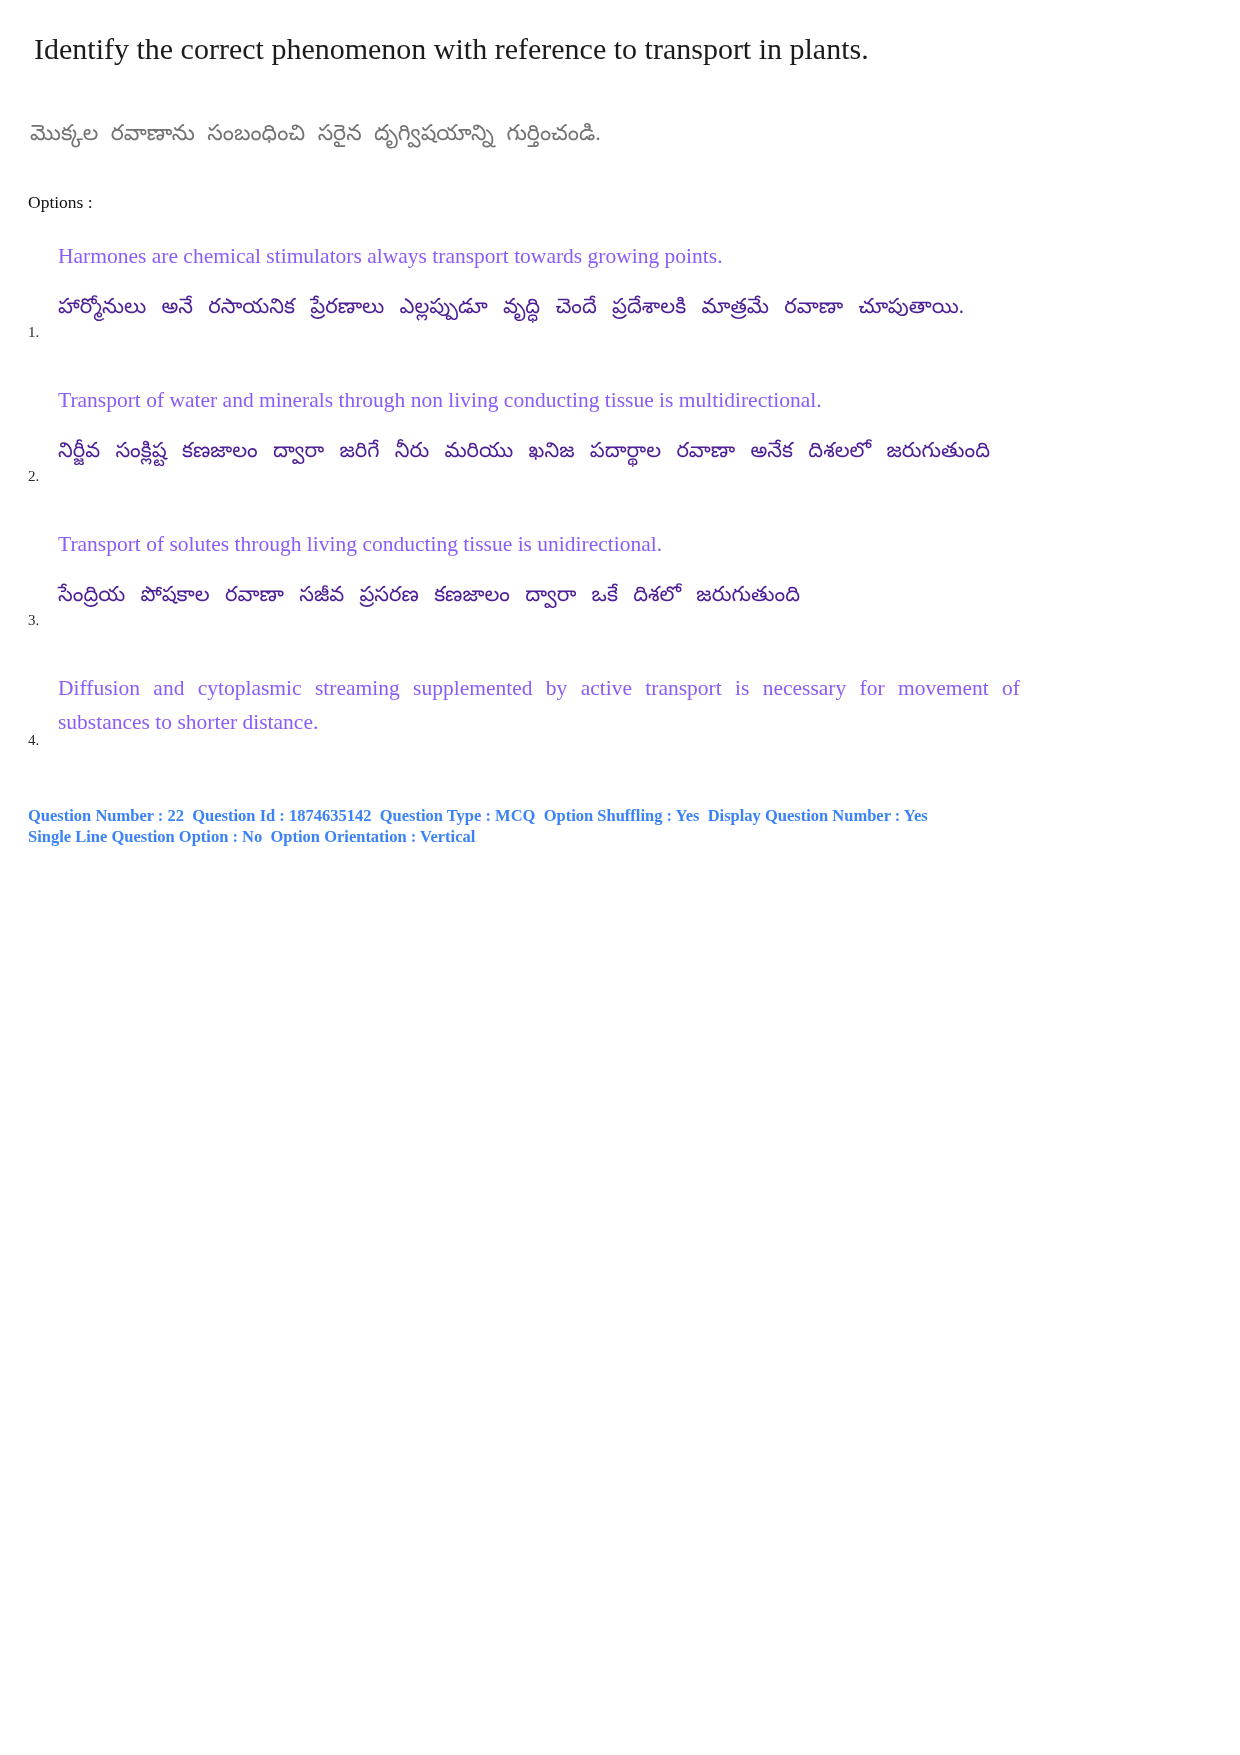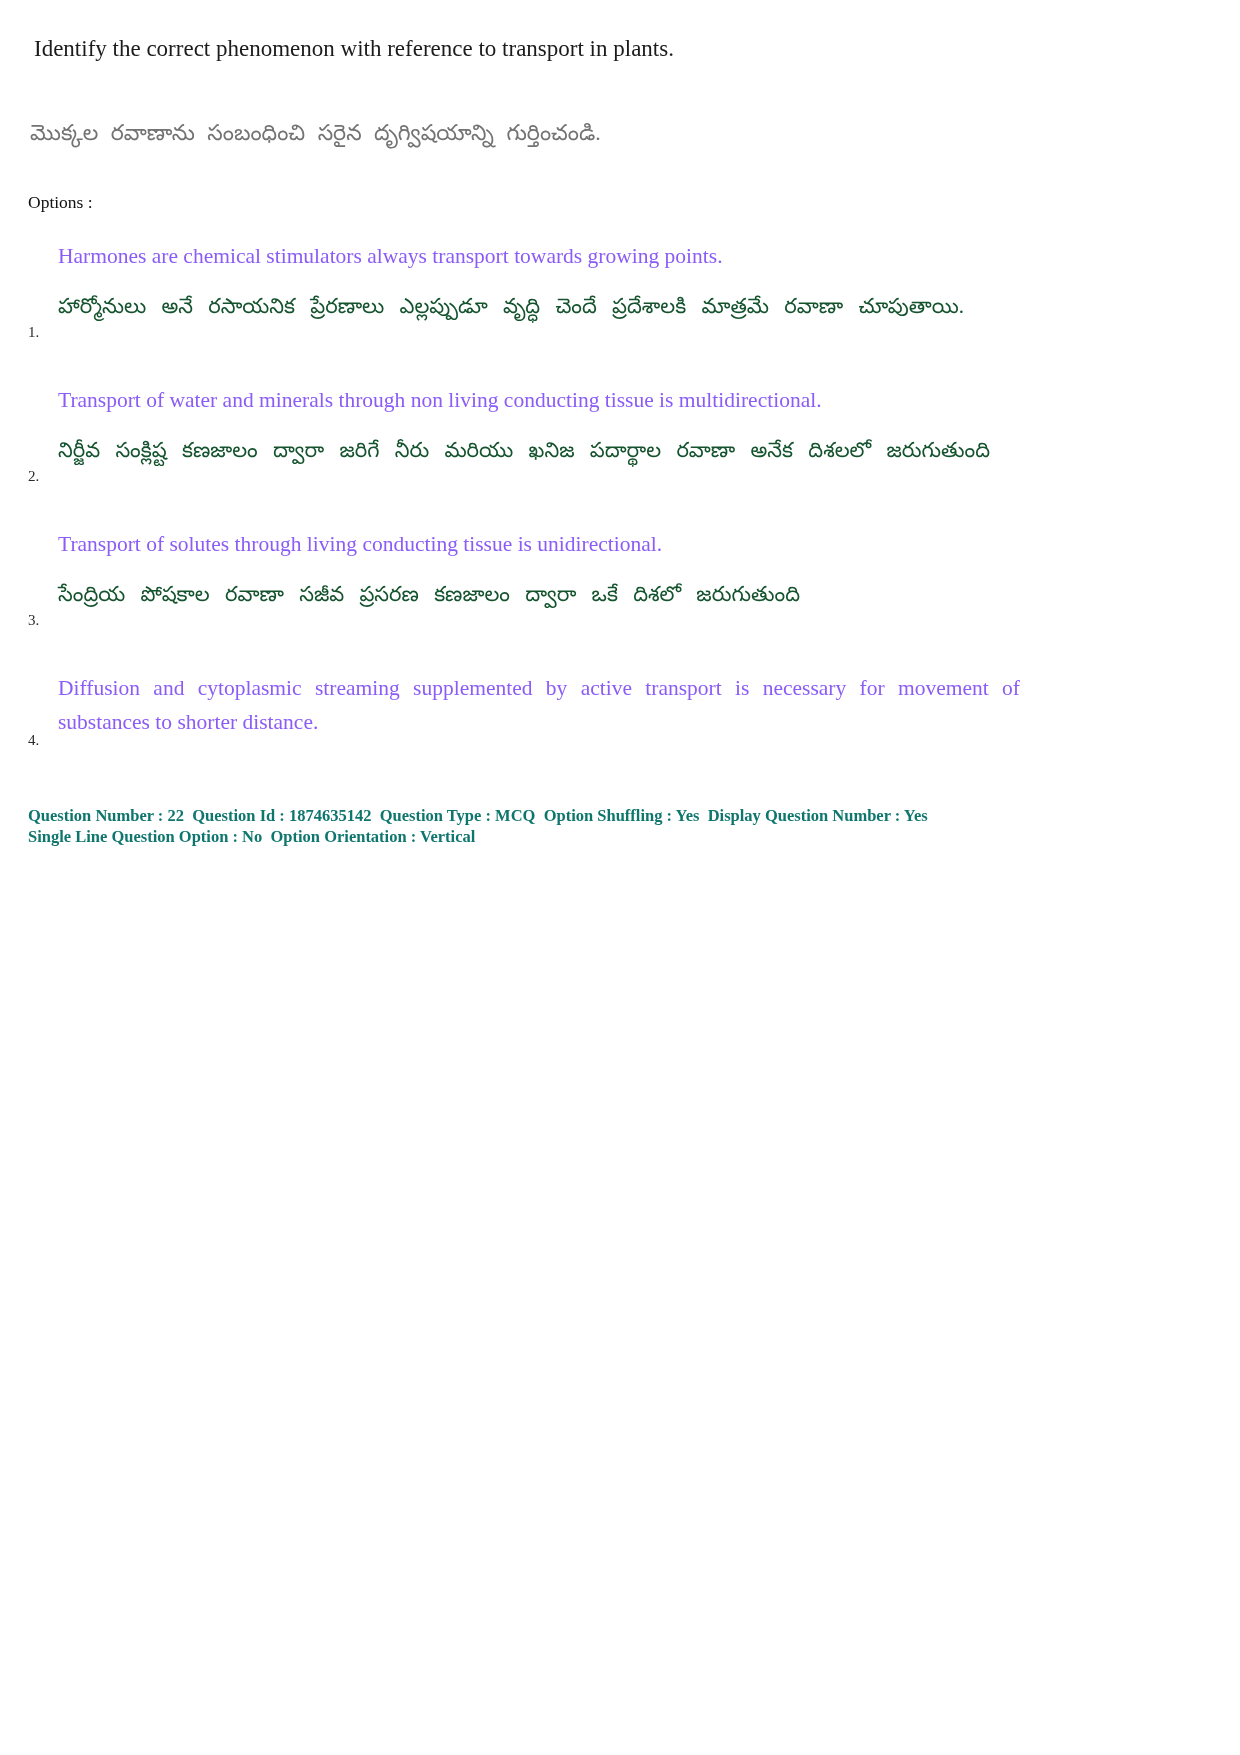--- a/index.html
+++ b/index.html
@@ -16,21 +16,21 @@
   }
   .page {
     position: relative;
     box-sizing: border-box;
     width: 1240px;
     height: 1755px;
     padding: 34px 30px 0 28px;
     background: #ffffff;
   }
   .q-en {
-    font-size: 23px;
+    font-size: 30px;
     line-height: 30px;
     margin: 0;
     padding-left: 6px;
     color: #1b1b1b;
   }
   .q-te {
     font-size: 22px;
     line-height: 30px;
     margin: 54px 0 0 0;
     padding-left: 2px;
@@ -68,33 +68,33 @@
     text-align: justify;
     margin: 0;
     color: #8b5cf6;
   }
   .opt-te {
     font-size: 21px;
     line-height: 50px;
     text-align: justify;
     word-spacing: 10px;
     margin: 8px 0 0 0;
-    color: #14532d;
+    color: #4c1d95;
     font-family: "Liberation Serif", "DejaVu Sans", sans-serif;
   }
   .footer {
     margin-top: 66px;
     padding-left: 0px;
     width: 1055px;
   }
   .footer-line {
     font-size: 16.5px;
     font-weight: bold;
     line-height: 21px;
-    color: #0f766e;
+    color: #3b82f6;
     white-space: pre-wrap;
   }
 </style>
 </head>
 <body>
 
 <div class="page">
 
   <p class="q-en">Identify the correct phenomenon with reference to transport in plants.</p>
 

